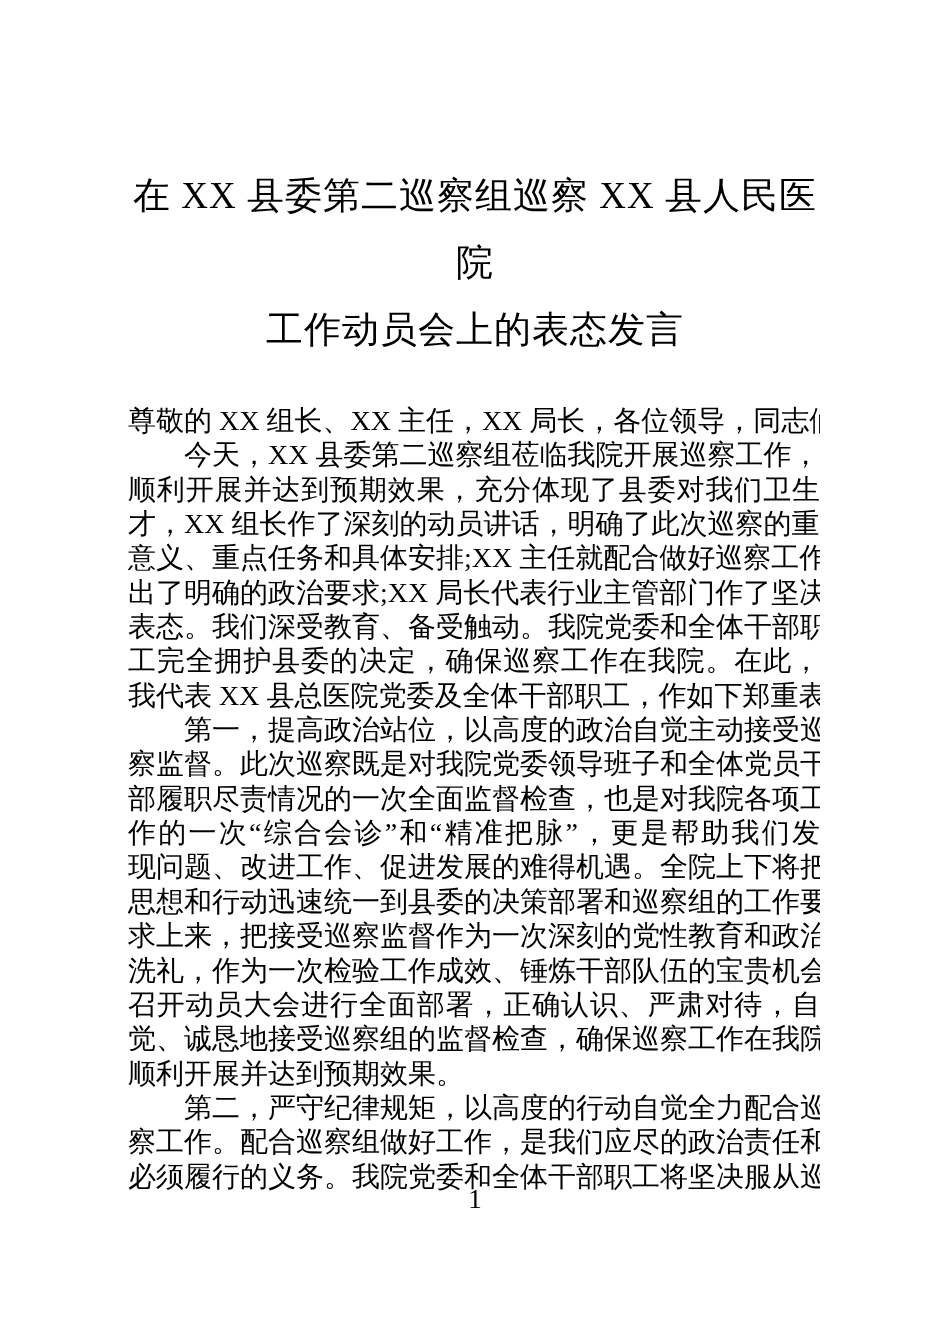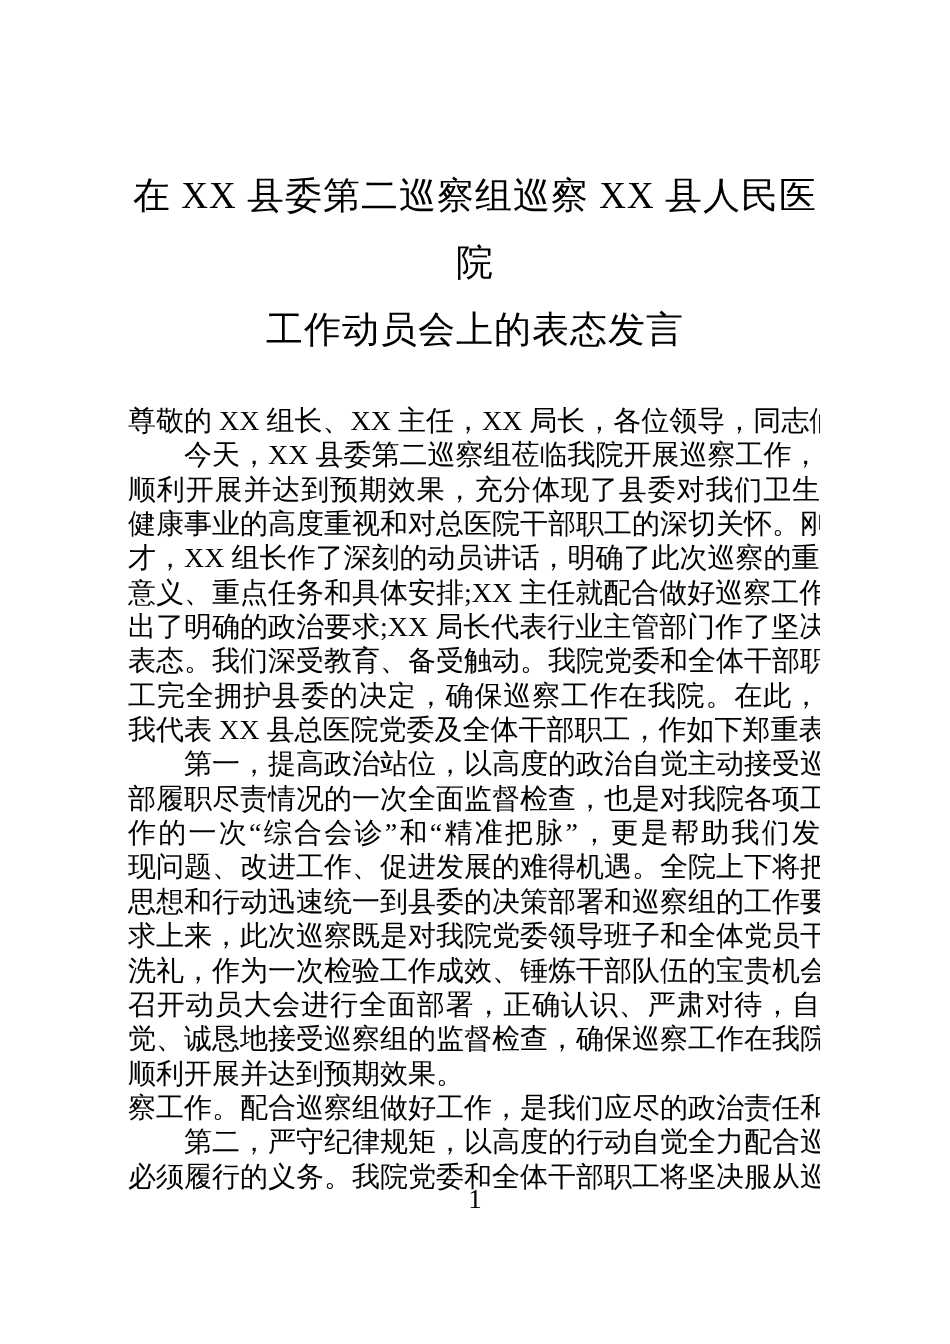--- a/index.html
+++ b/index.html
@@ -66,41 +66,41 @@
     <div class="title-line">工作动员会上的表态发言</div>
   </h1>
 
   <div class="doc-body" id="doc-body">
       <div class="paragraph">
         <div class="line">尊敬的 XX 组长、XX 主任，XX 局长，各位领导，同志们：</div>
       </div>
       <div class="paragraph">
         <div class="line indent">今天，XX 县委第二巡察组莅临我院开展巡察工作，并</div>
         <div class="line">顺利开展并达到预期效果，充分体现了县委对我们卫生</div>
-        <div class="line">健康事业的高度重视和对总医院干部职工的深切关怀。刚</div>
         <div class="line">才，XX 组长作了深刻的动员讲话，明确了此次巡察的重大</div>
         <div class="line">意义、重点任务和具体安排;XX 主任就配合做好巡察工作提</div>
         <div class="line">出了明确的政治要求;XX 局长代表行业主管部门作了坚决的</div>
         <div class="line">表态。我们深受教育、备受触动。我院党委和全体干部职</div>
         <div class="line">工完全拥护县委的决定，确保巡察工作在我院。在此，</div>
         <div class="line">我代表 XX 县总医院党委及全体干部职工，作如下郑重表态：</div>
       </div>
       <div class="paragraph">
         <div class="line indent">第一，提高政治站位，以高度的政治自觉主动接受巡</div>
+        <div class="line">察监督。此次巡察既是对我院党委领导班子和全体党员干</div>
         <div class="line">部履职尽责情况的一次全面监督检查，也是对我院各项工</div>
         <div class="line">作的一次“综合会诊”和“精准把脉”，更是帮助我们发</div>
         <div class="line">现问题、改进工作、促进发展的难得机遇。全院上下将把</div>
         <div class="line">思想和行动迅速统一到县委的决策部署和巡察组的工作要</div>
-        <div class="line">求上来，此次巡察既是对我院党委领导班子和全体党员干</div>
+        <div class="line">求上来，把接受巡察监督作为一次深刻的党性教育和政治</div>
         <div class="line">洗礼，作为一次检验工作成效、锤炼干部队伍的宝贵机会</div>
         <div class="line">召开动员大会进行全面部署，正确认识、严肃对待，自</div>
         <div class="line">觉、诚恳地接受巡察组的监督检查，确保巡察工作在我院</div>
         <div class="line end">顺利开展并达到预期效果。</div>
       </div>
       <div class="paragraph">
+        <div class="line indent">第二，严守纪律规矩，以高度的行动自觉全力配合巡</div>
         <div class="line">察工作。配合巡察组做好工作，是我们应尽的政治责任和</div>
-        <div class="line indent">第二，严守纪律规矩，以高度的行动自觉全力配合巡</div>
         <div class="line">必须履行的义务。我院党委和全体干部职工将坚决服从巡</div>
       </div>
     </div>
 
   <div class="page-number">1</div>
 </div>
 
 </body></html>

